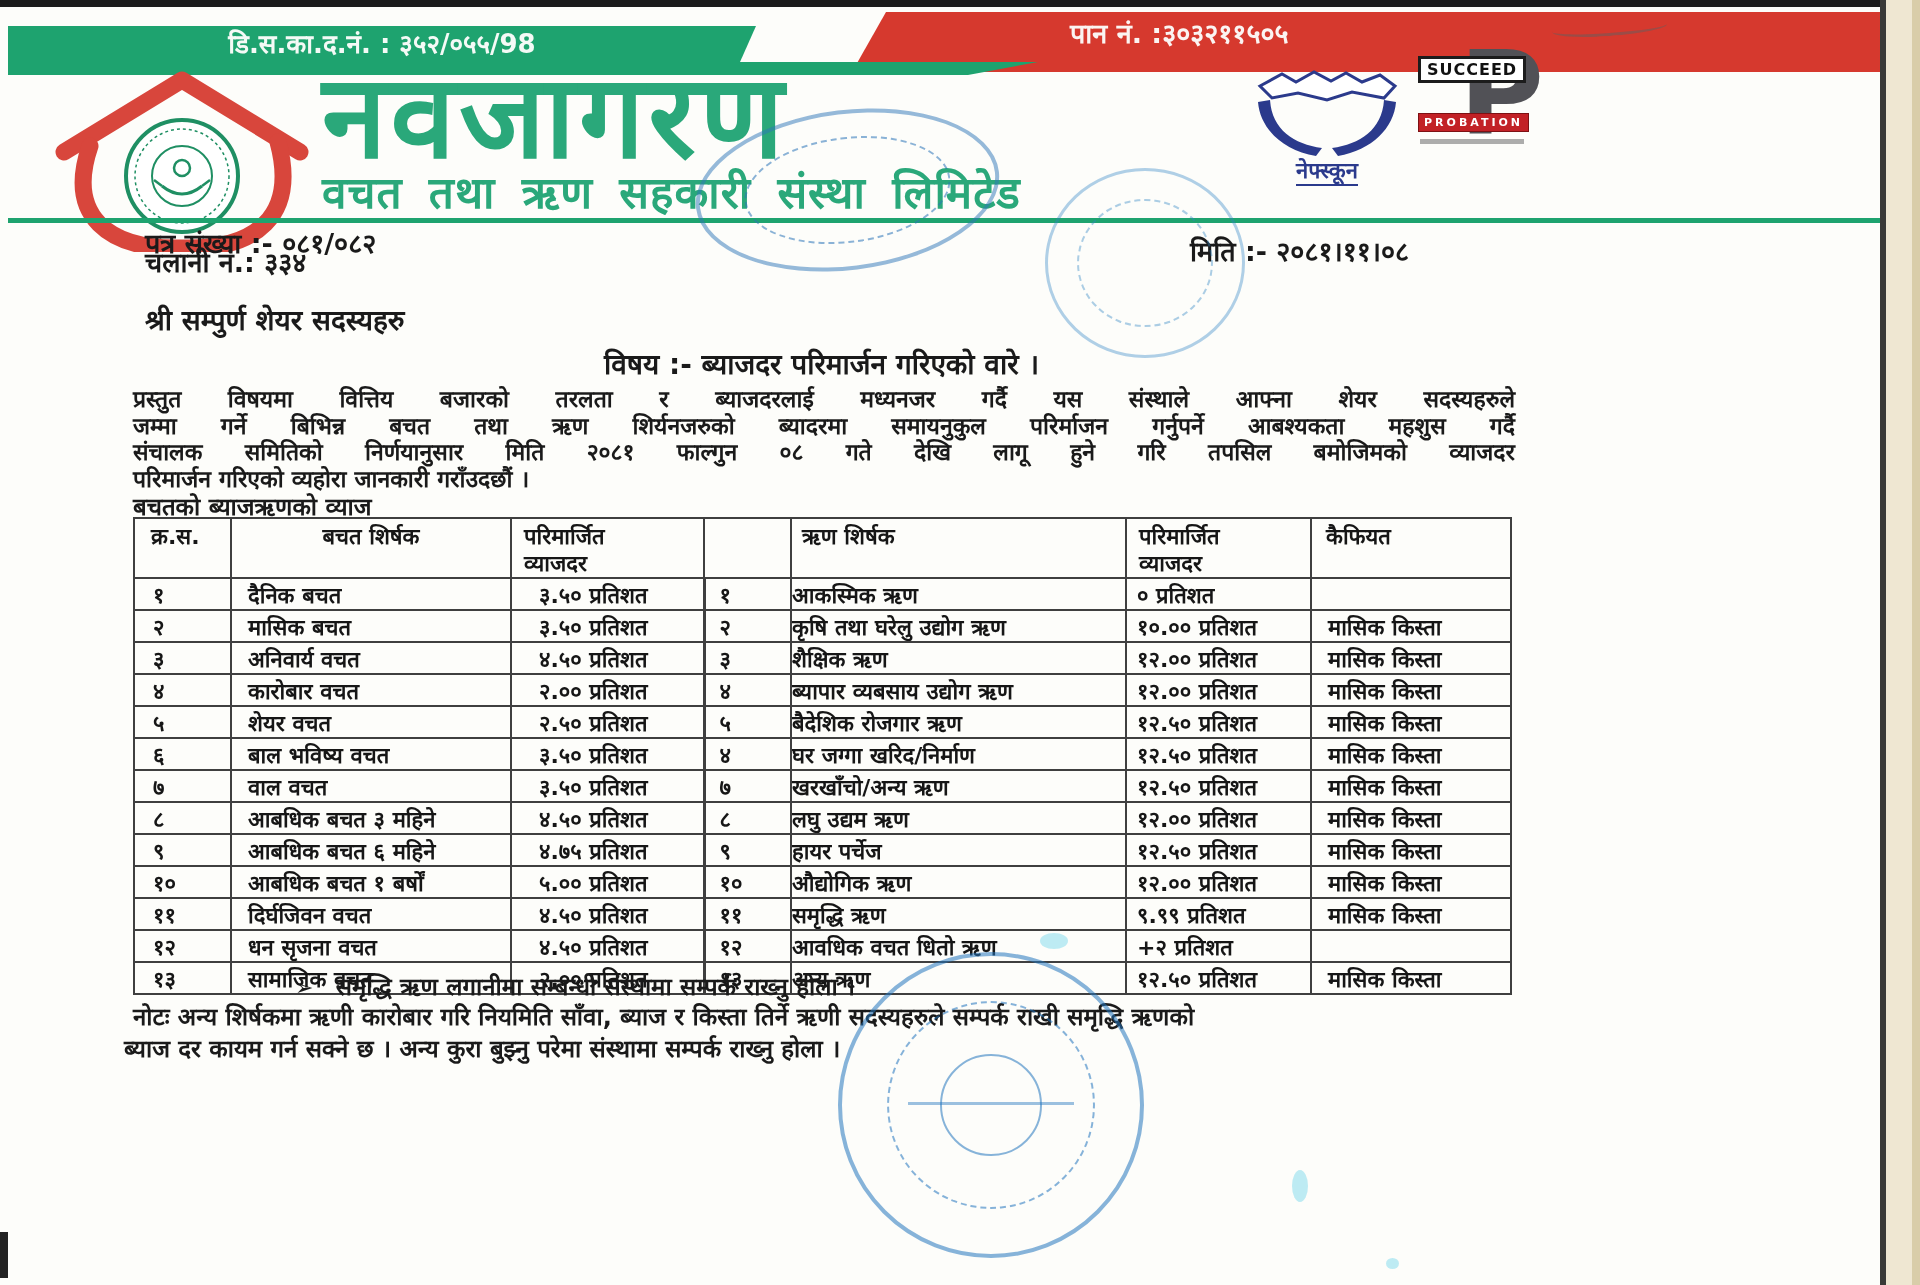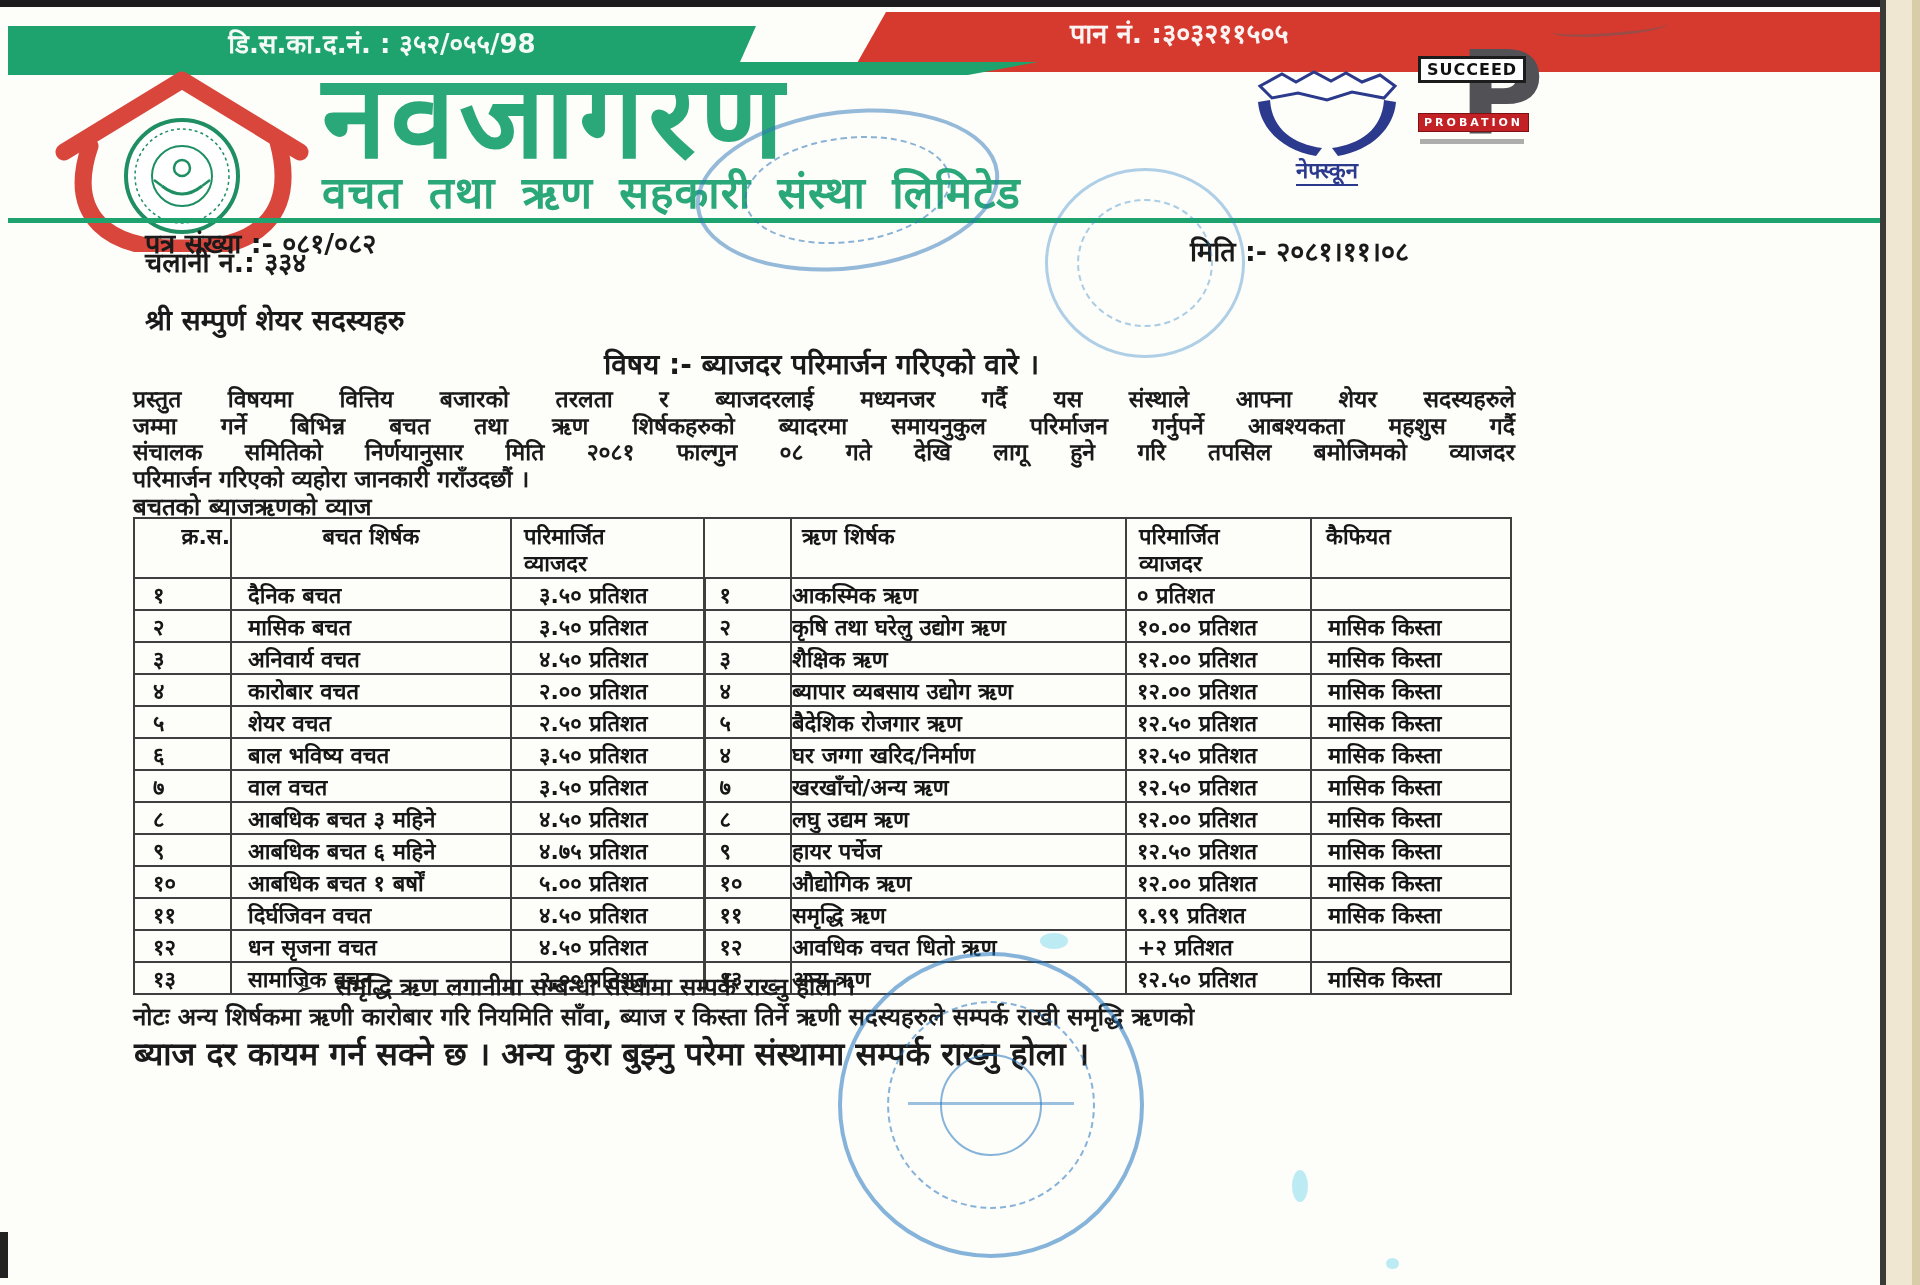--- a/index.html
+++ b/index.html
@@ -59,38 +59,38 @@
   .bline { line-height:26.5px; text-align:justify; text-align-last:justify; white-space:nowrap; }
   .bline.last { text-align-last:left; }
   .section-label { position:absolute; left:133px; top:489px; font-size:24px; font-weight:800; }
 
   
   .tablewrap { position:absolute; left:133px; top:517px; width:1377px; }
   table { border-collapse:collapse; table-layout:fixed; width:1377px; }
   th,td { border:2px solid #3f3f3f; color:#161616; font-weight:700; font-size:22px; overflow:hidden; }
   thead th { height:60px; vertical-align:top; padding-top:4px; line-height:27px; }
   tbody td { height:30px; vertical-align:middle; }
-  th.h-sn { text-align:right; padding-left:16px; }
+  th.h-sn { text-align:left; padding-left:16px; }
   th.h-saving { text-align:center; }
   th.h-rate { text-align:left; padding-left:12px; padding-right:30px; }
   th.h-loan { text-align:left; padding-left:10px; }
   th.h-remark { text-align:left; padding-left:14px; }
   td.c-sn1 { padding-left:18px; }
   td.c-saving { padding-left:16px; }
   td.c-srate { padding-left:27px; }
   td.c-sn2 { padding-left:14px; border-left:3px solid #3f3f3f; }
   td.c-loan { }
   td.c-lrate { padding-left:10px; }
   td.c-remark { padding-left:16px;margin-left:44px; }
 
   
   .bullet-note { position:absolute; left:295px; top:969px; font-size:24px; }
   .bullet-note .arrow { margin-right:14px; font-size:22px; }
   .note1 { position:absolute; left:133px; top:999px; width:1400px; font-size:24px; }
-  .note2 { position:absolute; left:134px; top:1031px; width:1200px; font-size:32px; }
+  .note2 { position:absolute; left:124px; top:1031px; width:1200px; font-size:24px; }
 
   
   .stamp { position:absolute; border-radius:50%; pointer-events:none; }
   .stamp .r2 { position:absolute; inset:15%; border-radius:50%; border:2px dashed currentColor; }
   .stamp .r3 { position:absolute; inset:33%; border-radius:50%; border:2px solid currentColor; }
   .stamp-title { left:695px; top:110px; width:305px; height:160px; color:rgba(45,118,184,.55);
                  border:4px solid rgba(45,118,184,.5); transform:rotate(-7deg); }
   .stamp-date  { left:1045px; top:168px; width:200px; height:190px; color:rgba(48,132,196,.4);
                  border:3px solid rgba(48,132,196,.38); }
   .stamp-bottom{ left:838px; top:952px; width:306px; height:306px; color:rgba(36,118,190,.55);
@@ -152,21 +152,21 @@
 
   <div class="meta1 ink">पत्र संख्या :- ०८१/०८२</div>
   <div class="meta2 ink">चलानी नं.: ३३४</div>
   <div class="mdate ink">मिति :- २०८१।११।०८</div>
 
   <div class="addressee ink">श्री सम्पुर्ण शेयर सदस्यहरु</div>
   <div class="subject ink">विषय :- ब्याजदर परिमार्जन गरिएको वारे ।</div>
 
   <div class="body-lines ink">
     <div class="bline">प्रस्तुत विषयमा वित्तिय बजारको तरलता र ब्याजदरलाई मध्यनजर गर्दै यस संस्थाले आफ्ना शेयर सदस्यहरुले</div>
-    <div class="bline">जम्मा गर्ने बिभिन्न बचत तथा ऋण शिर्षकहरुको ब्यादरमा समायनुकुल परिर्माजन गर्नुपर्ने आबश्यकता महशुस गर्दै</div>
+    <div class="bline">जम्मा गर्ने बिभिन्न बचत तथा ऋण शिर्यनजरुको ब्यादरमा समायनुकुल परिर्माजन गर्नुपर्ने आबश्यकता महशुस गर्दै</div>
     <div class="bline">संचालक समितिको निर्णयानुसार मिति २०८१ फाल्गुन ०८ गते देखि लागू हुने गरि तपसिल बमोजिमको व्याजदर</div>
     <div class="bline last">परिमार्जन गरिएको व्यहोरा जानकारी गराँउदछौं ।</div>
   </div>
   <div class="section-label ink">बचतको ब्याजऋणको व्याज</div>
 
   <div class="tablewrap">
     <table>
       <colgroup>
         <col style="width:97px">
           <col style="width:280px">

